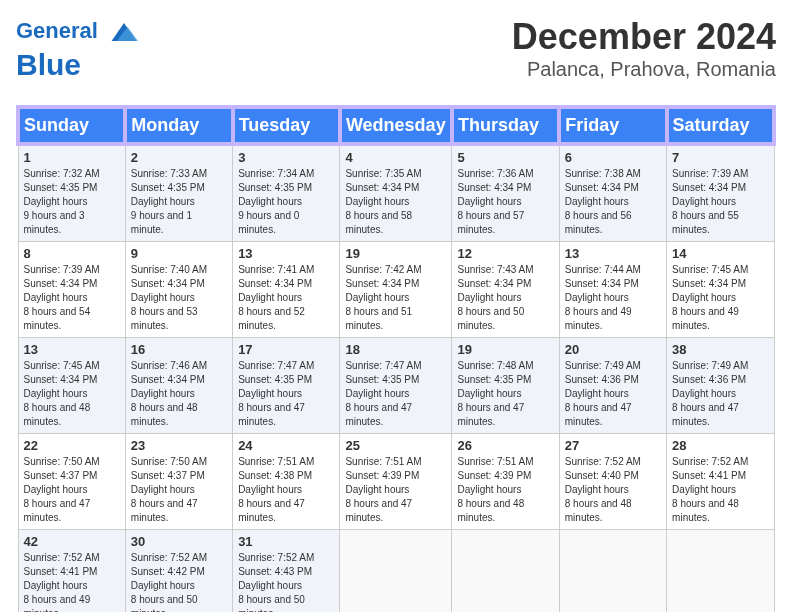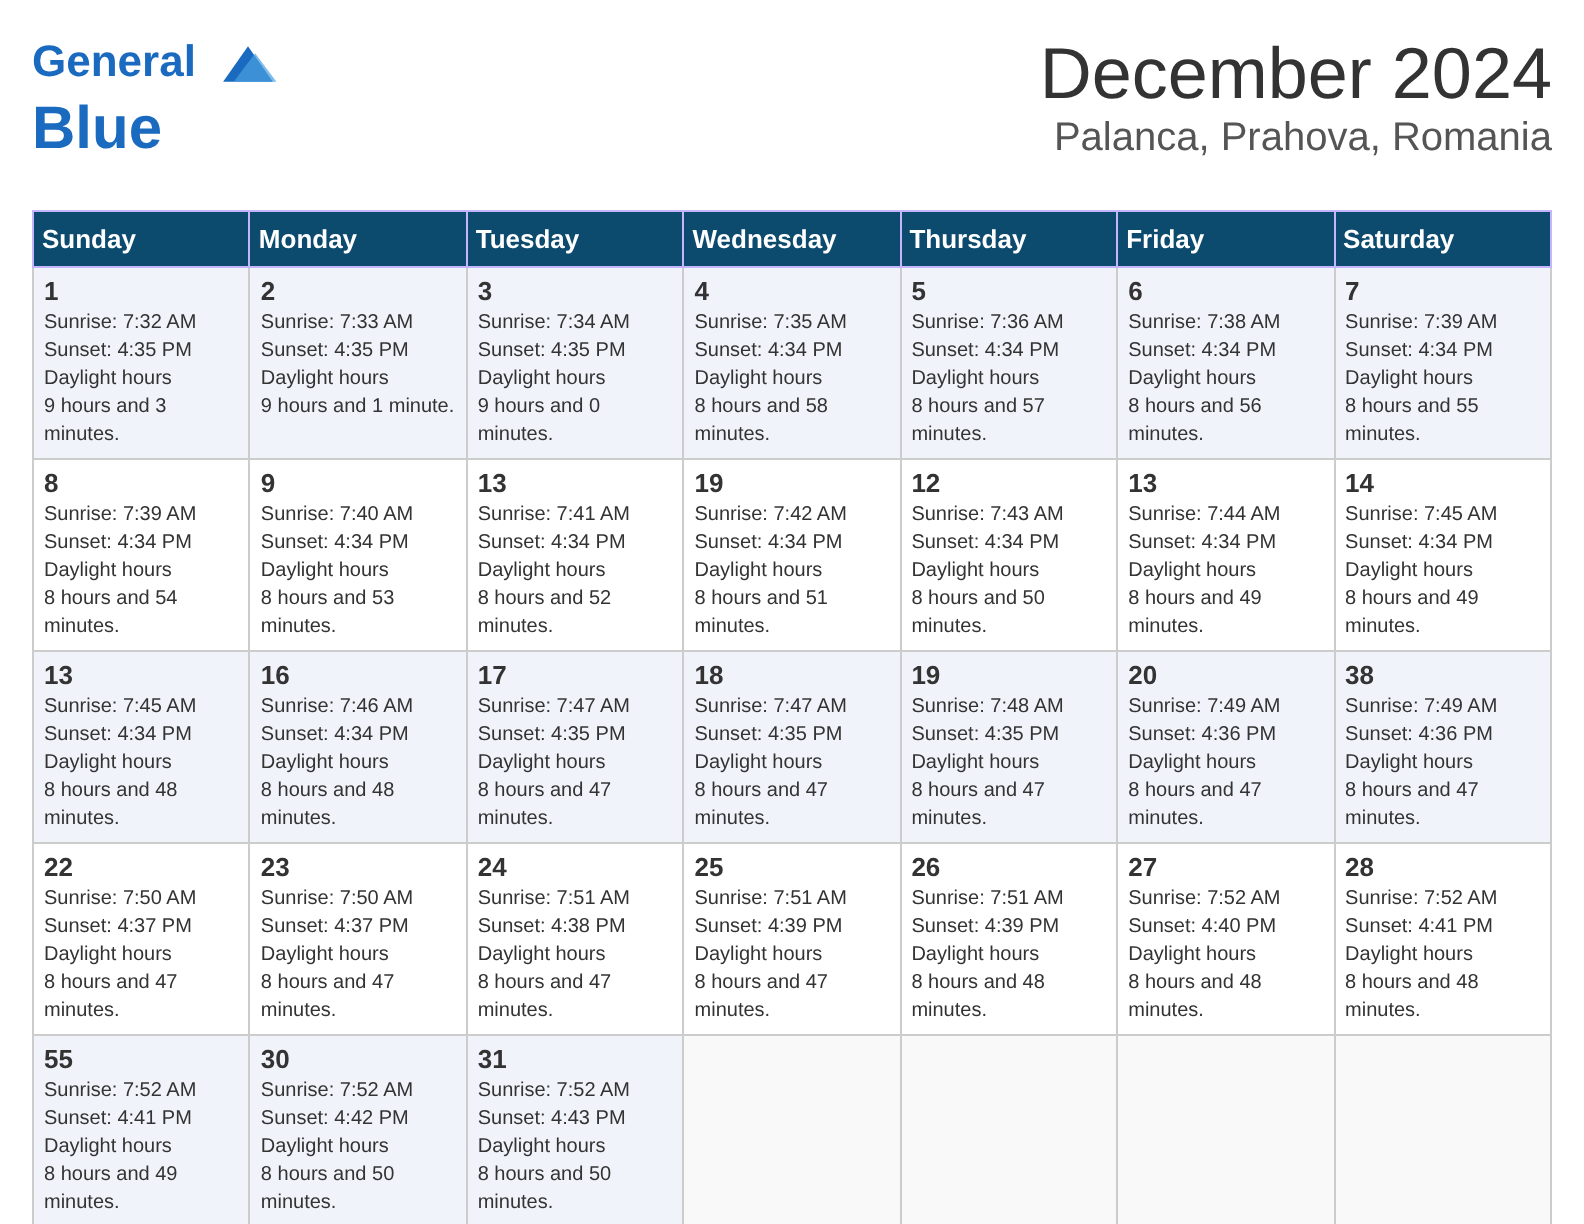--- a/index.html
+++ b/index.html
@@ -32,40 +32,40 @@
     .logo-icon {
       width: 32px;
       height: 32px;
       margin-left: 4px;
     }
     .title-block {
       text-align: right;
     }
     .month-title {
       font-size: 36px;
-      font-weight: normal;
+      font-weight: bold;
       color: #333;
     }
     .subtitle {
       font-size: 20px;
       color: #555;
     }
     table {
       width: 100%;
       border-collapse: collapse;
       font-size: 11px;
     }
     thead tr th {
-      background: #0c4a6e;
+      background: #3b82f6;
       color: #fff;
       padding: 6px 4px;
       text-align: left;
-      font-size: 13px;
-      font-weight: bold;
-      border: 1px solid #c4b5fd;
+      font-size: 18px;
+      font-weight: bold;
+      border: 4px solid #c4b5fd;
     }
     tbody tr td {
       border: 1px solid #ccc;
       padding: 4px 5px;
       vertical-align: top;
       background: #fff;
       width: 107px;
     }
     tbody tr:nth-child(odd) td {
       background: #f0f4fa;
@@ -239,21 +239,21 @@
         <span class="day-num">27</span>
         <span class="day-info">Sunrise: 7:52 AM<br>Sunset: 4:40 PM<br>Daylight hours<br>8 hours and 48 minutes.</span>
       </td>
         <td>
         <span class="day-num">28</span>
         <span class="day-info">Sunrise: 7:52 AM<br>Sunset: 4:41 PM<br>Daylight hours<br>8 hours and 48 minutes.</span>
       </td>
       </tr>
       <tr>
         <td>
-        <span class="day-num">55</span>
+        <span class="day-num">42</span>
         <span class="day-info">Sunrise: 7:52 AM<br>Sunset: 4:41 PM<br>Daylight hours<br>8 hours and 49 minutes.</span>
       </td>
         <td>
         <span class="day-num">30</span>
         <span class="day-info">Sunrise: 7:52 AM<br>Sunset: 4:42 PM<br>Daylight hours<br>8 hours and 50 minutes.</span>
       </td>
         <td>
         <span class="day-num">31</span>
         <span class="day-info">Sunrise: 7:52 AM<br>Sunset: 4:43 PM<br>Daylight hours<br>8 hours and 50 minutes.</span>
       </td>

